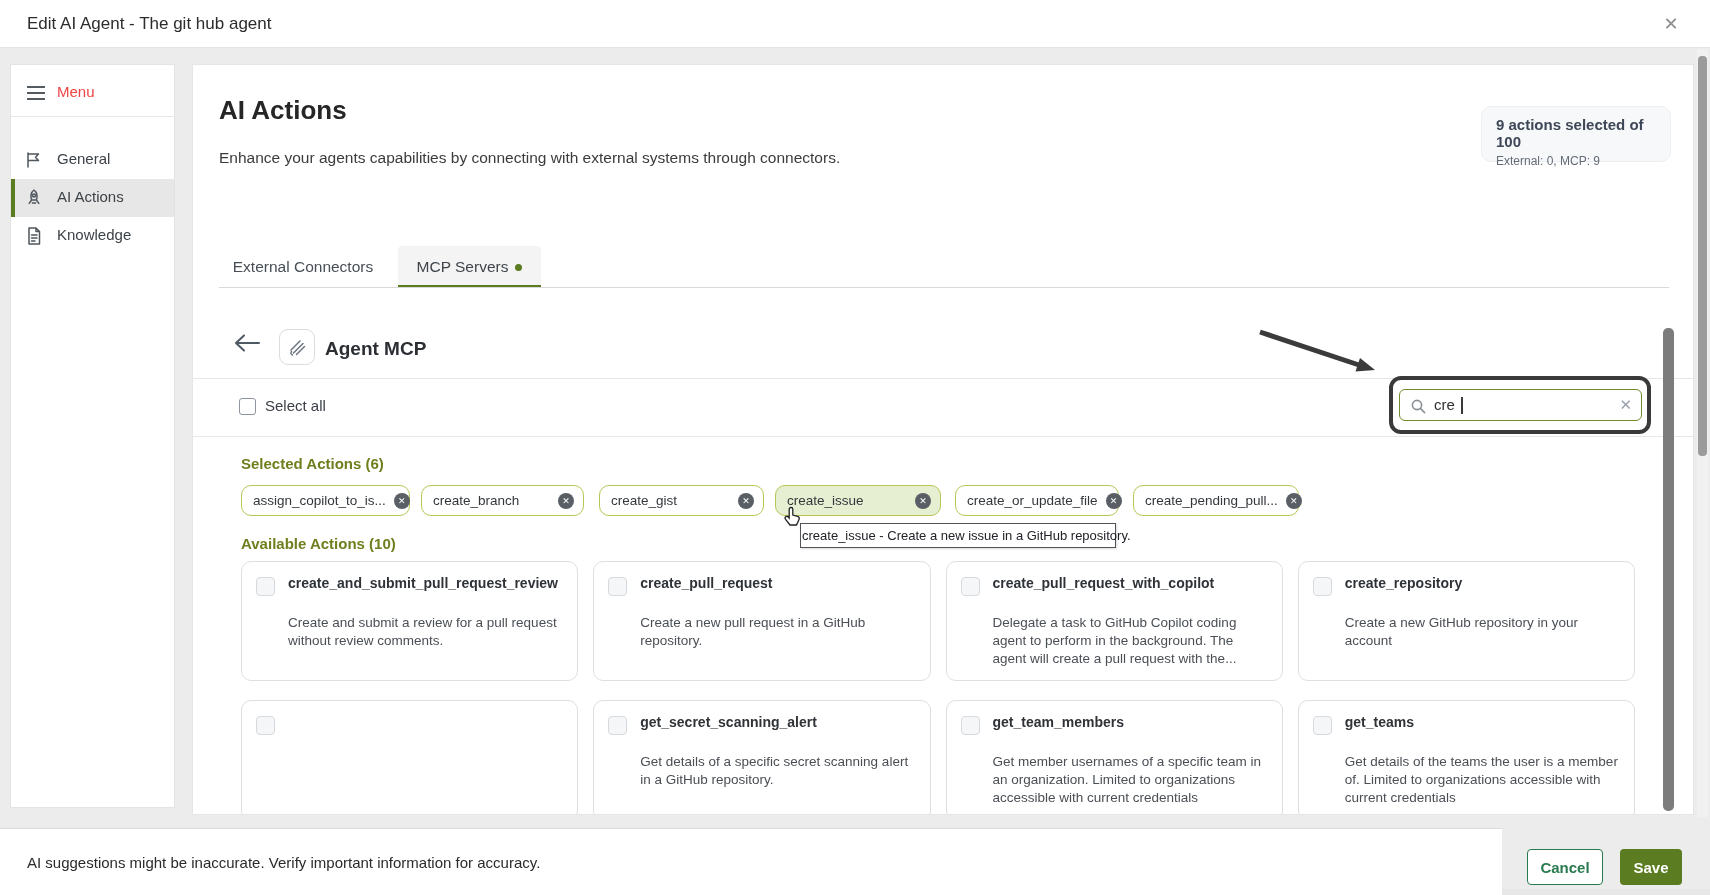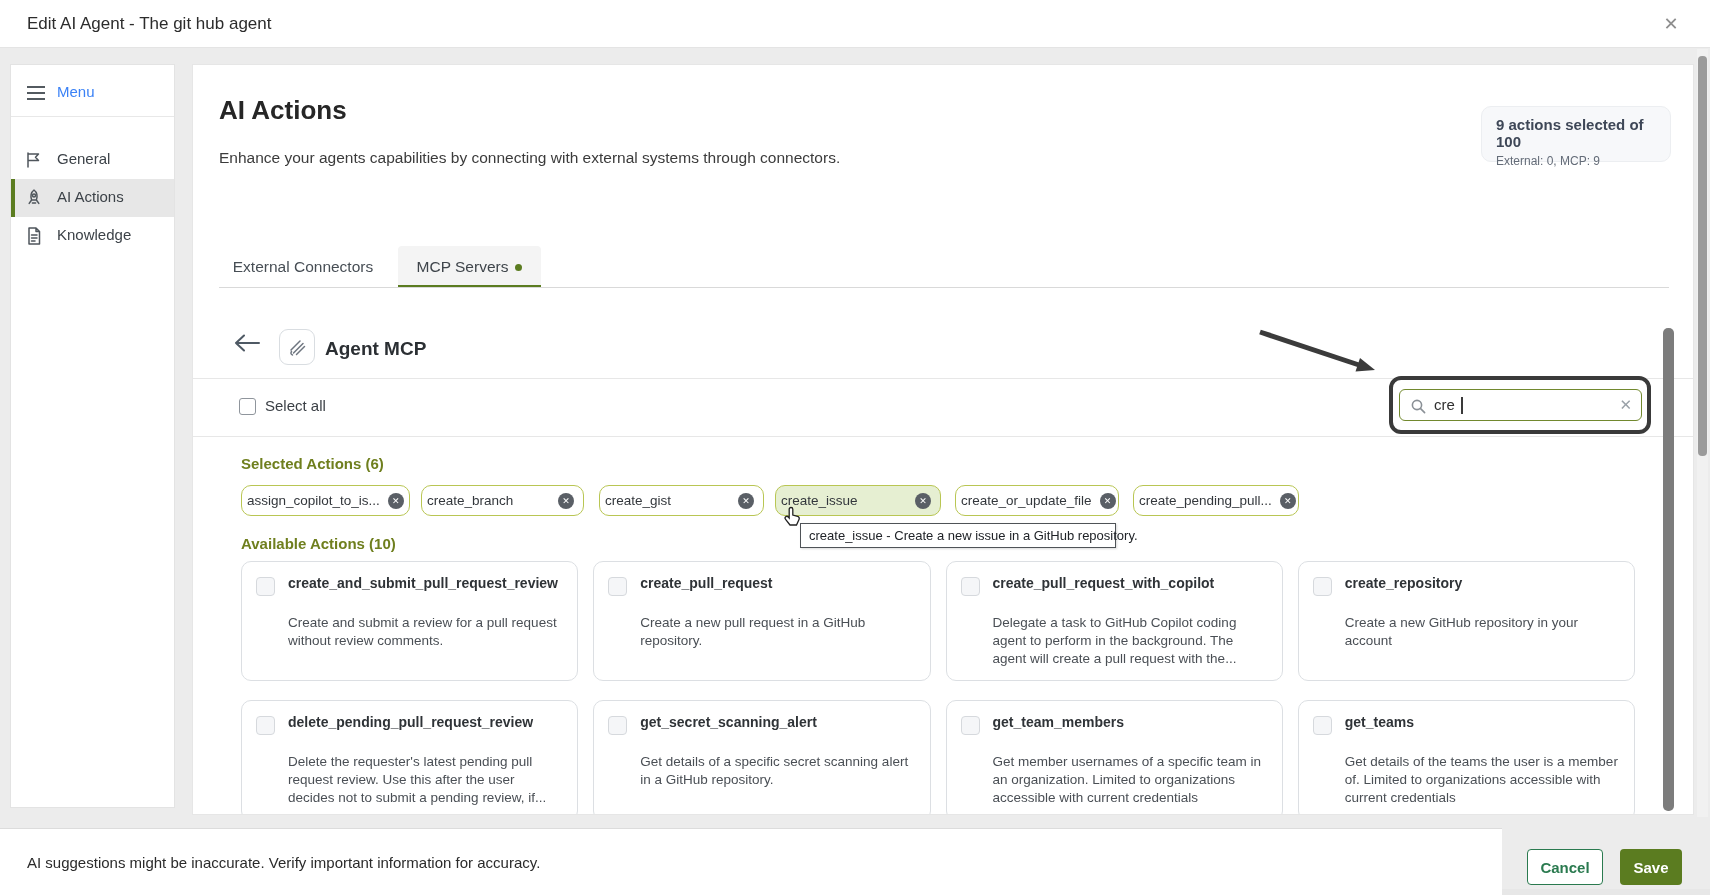--- a/index.html
+++ b/index.html
@@ -16,21 +16,21 @@
   
   .sidebar { position:absolute; left:10px; top:64px; width:165px; height:744px; background:#fff;
              border:1px solid #e3e3e3; }
   .main { position:absolute; left:192px; top:64px; width:1502px; height:751px; background:#fff;
           border:1px solid #e6e6e6; overflow:hidden; }
 
   
   .menu-row { position:absolute; left:0; top:14px; width:100%; height:30px; }
   .hamburger { position:absolute; left:16px; top:7px; width:18px; height:14px; }
   .hamburger span { display:block; height:2px; background:#535a60; margin-bottom:4px; }
-  .menu-label { position:absolute; left:46px; top:4px; font-size:15px; color:#3b82f6; }
+  .menu-label { position:absolute; left:46px; top:4px; font-size:15px; color:#ef4444; }
   .side-divider { position:absolute; left:0; top:51px; width:100%; height:1px; background:#e8e8e8; }
   .side-item { position:absolute; left:0; width:100%; height:38px; cursor:pointer; }
   .side-item .s-icon { position:absolute; left:13px; top:9px; width:20px; height:20px; }
   .side-item .s-label { position:absolute; left:46px; top:9px; font-size:15px; color:#3c4248; }
   .side-item.active { background:#e7e7e7; }
   .side-item.active::before { content:""; position:absolute; left:0; top:0; width:4px; height:100%; background:#5b7c20; }
   .s-icon svg { width:20px; height:20px; stroke:#4f565c; fill:none; stroke-width:1.5; stroke-linejoin:round; stroke-linecap:round; }
 
   
   .page-title { position:absolute; left:26px; top:30px; font-size:26px; font-weight:bold; color:#262626; }
@@ -75,30 +75,30 @@
   .caret { position:absolute; top:7px; width:1.5px; height:17px; background:#3a3a3a; }
   .search-clear { position:absolute; right:9px; top:6px; font-size:15px; color:#9aa1a8; cursor:pointer; }
   .annot-arrow { position:absolute; left:1062px; top:262px; }
 
   
   .sec-head { position:absolute; font-size:15px; font-weight:bold; color:#6f7f1e; }
   .head-selected { left:48px; top:390px; }
   .head-available { left:48px; top:470px; }
   .chip { position:absolute; top:420px; height:31px; border:1.5px solid #b9c653; border-radius:10px;
           background:#fff; display:flex; align-items:center; justify-content:space-between;
-          padding:0 9px 0 5px; cursor:pointer; }
+          padding:0 9px 0 11px; cursor:pointer; }
   .chip.highlight { background:#e6efd2; }
   .chip .c-label { font-size:13.5px; color:#33373c; white-space:nowrap; }
   .chip .c-x { width:16px; height:16px; border-radius:50%; background:#5a5f66; color:#fff; font-size:9px;
                line-height:16px; text-align:center; margin-left:8px; cursor:pointer; flex:none; }
 
   
   .cursor-hand { position:absolute; left:590px; top:441px; }
   .tooltip { position:absolute; left:607px; top:458px; width:316px; height:25px; background:#fff;
-             border:1px solid #4f5357; font-size:13px; color:#202328; line-height:23px; padding:0 8px;
+             border:1px solid #4f5357; font-size:13px; color:#202328; line-height:23px; padding:0 1px;
              box-shadow:1px 1px 2px rgba(0,0,0,.15); white-space:nowrap; }
 
   
   .cards-grid { position:absolute; left:48px; top:496px; width:1394px; display:grid;
                 grid-template-columns:repeat(4, 1fr); column-gap:15px; row-gap:19px; }
   .card { min-height:104px; border:1px solid #dcdfe3; border-radius:10px; background:#fff;
           padding:13px 14px; display:flex; gap:13px; cursor:pointer; overflow:hidden; }
   .card .cb { width:19px; height:19px; border:1px solid #d6d9dd; background:#f5f6f8; border-radius:4px;
               flex:none; margin-top:2px; cursor:pointer; }
   .card .c-title { font-size:14px; font-weight:bold; color:#2f3337; white-space:nowrap; margin-bottom:7px; }
@@ -279,24 +279,20 @@
     </div>
     <div class="card">
       <div class="cb"></div>
       <div>
           <div class="c-title">create_repository</div>
            <div class="c-desc">Create a new GitHub repository in your account</div>
         </div>
     </div>
     <div class="card">
       <div class="cb"></div>
-      <div>
-          <div class="c-title">delete_pending_pull_request_review</div>
-           <div class="c-desc">Delete the requester's latest pending pull request review. Use this after the user decides not to submit a pending review, if...</div>
-        </div>
     </div>
     <div class="card">
       <div class="cb"></div>
       <div>
           <div class="c-title">get_secret_scanning_alert</div>
            <div class="c-desc">Get details of a specific secret scanning alert in a GitHub repository.</div>
         </div>
     </div>
     <div class="card">
       <div class="cb"></div>

